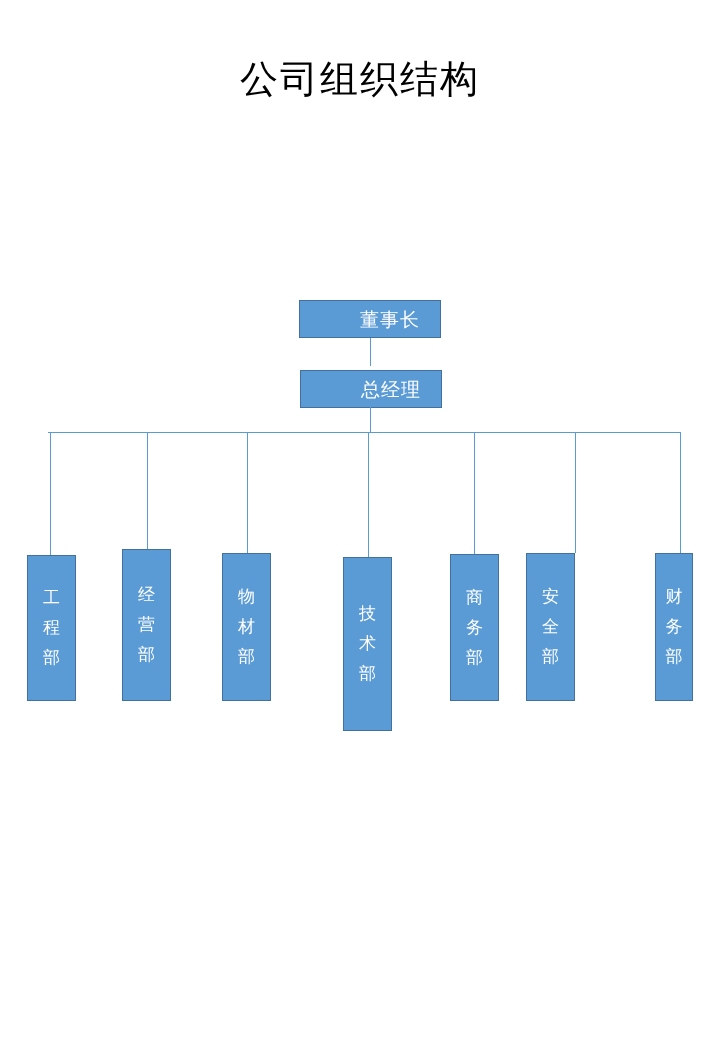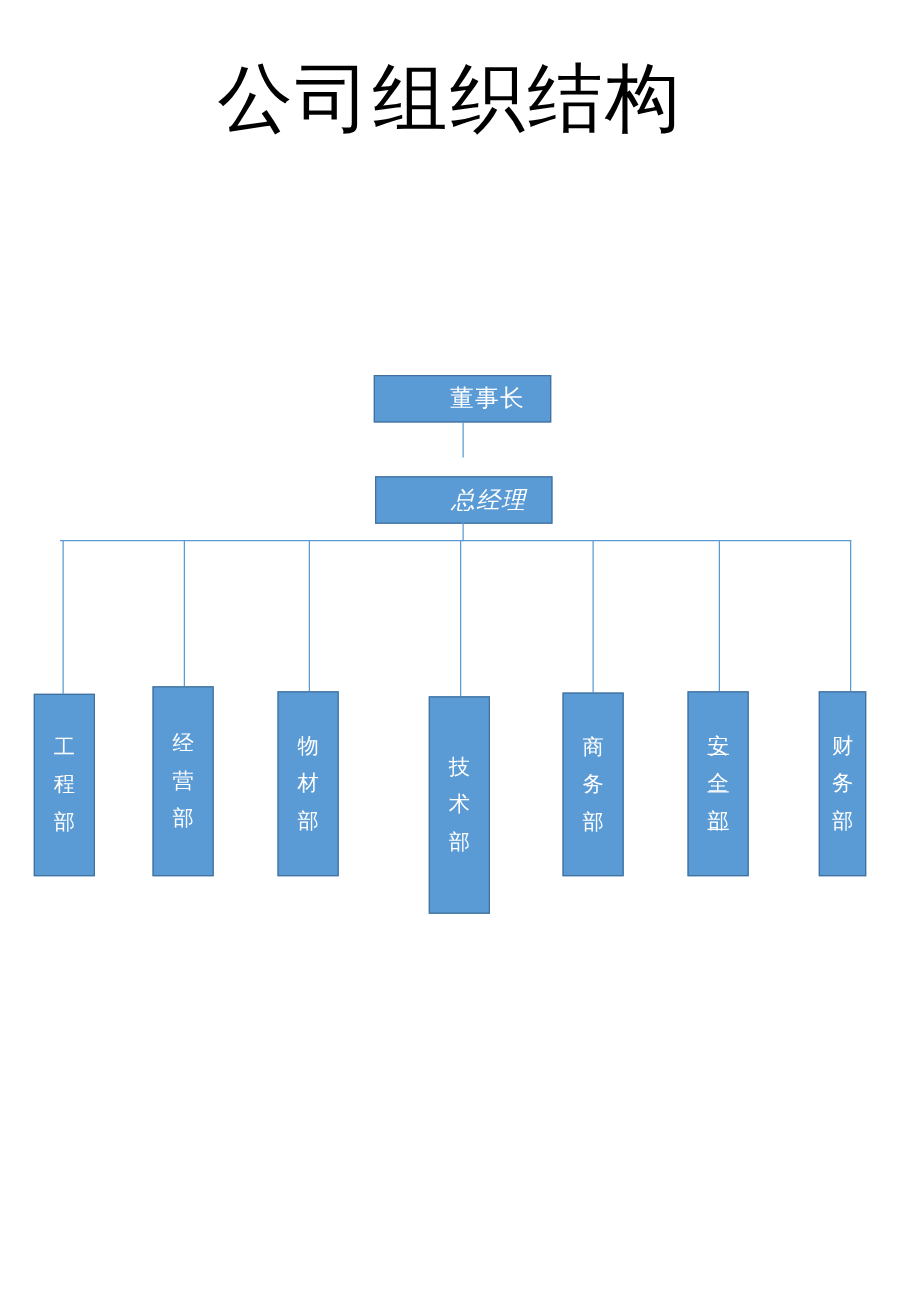--- a/index.html
+++ b/index.html
@@ -24,21 +24,21 @@
   }
 
   
   .chart-title {
     position: absolute;
     left: 0;
     top: 46px;
     width: 720px;
     text-align: center;
     font-family: "Liberation Serif", "DejaVu Serif", serif;
-    font-size: 60px;
+    font-size: 38px;
     line-height: 66px;
     letter-spacing: 2px;
     color: #000000;
     white-space: nowrap;
   }
 
   
   .node {
     position: absolute;
     box-sizing: border-box;
@@ -68,28 +68,28 @@
   .node-dept .vlabel {
     display: block;
     width: 22px;
     text-align: center;
     word-break: break-all;
     white-space: normal;
   }
 
   
   #node-chairman { left: 299px; top: 300px; width: 142px; height: 38px; }
-  #node-gm       { left: 300px; top: 381px; width: 142px; height: 38px; font-style: italic; }
+  #node-gm       { left: 300px; top: 370px; width: 142px; height: 38px; }
 
   .dept-0 { left: 27px;  top: 555px; width: 49px; height: 146px; }
   .dept-1 { left: 122px; top: 549px; width: 49px; height: 152px; }
   .dept-2 { left: 222px; top: 553px; width: 49px; height: 148px; }
   .dept-3 { left: 343px; top: 557px; width: 49px; height: 174px; }
   .dept-4 { left: 450px; top: 554px; width: 49px; height: 147px; }
-  .dept-5 { left: 550px; top: 553px; width: 49px; height: 148px; text-decoration: underline; }
+  .dept-5 { left: 526px; top: 553px; width: 49px; height: 148px; }
   .dept-6 { left: 655px; top: 553px; width: 38px; height: 148px; }
 
   
   .conn {
     position: absolute;
     background: #5B9BD5;
   }
   .conn-v { width: 1px; }
   .conn-h { height: 1px; }
 

